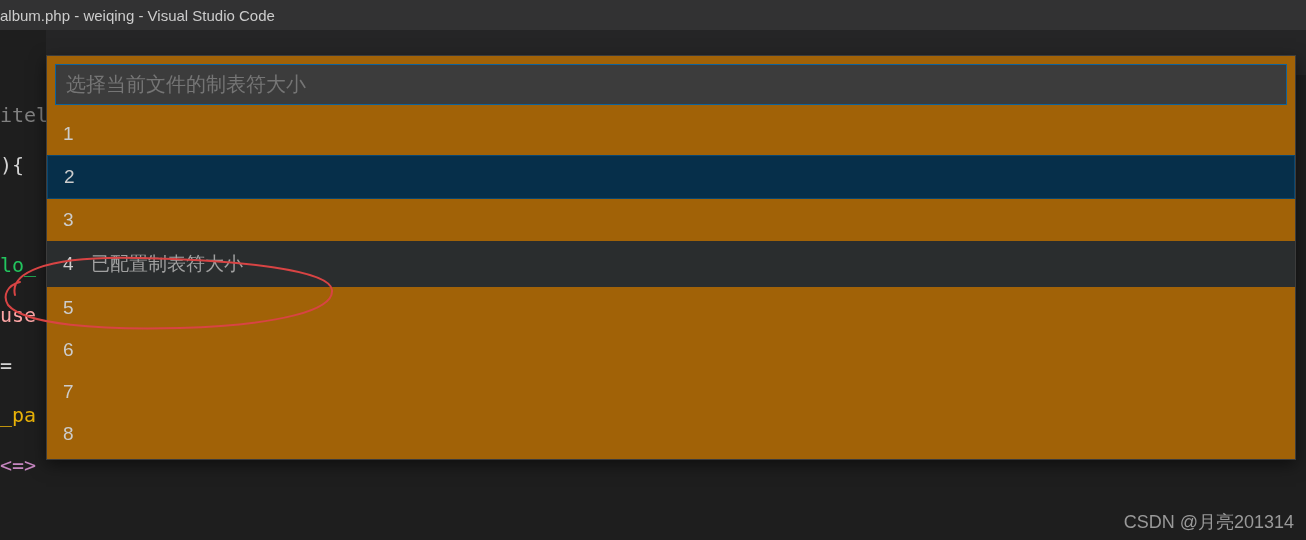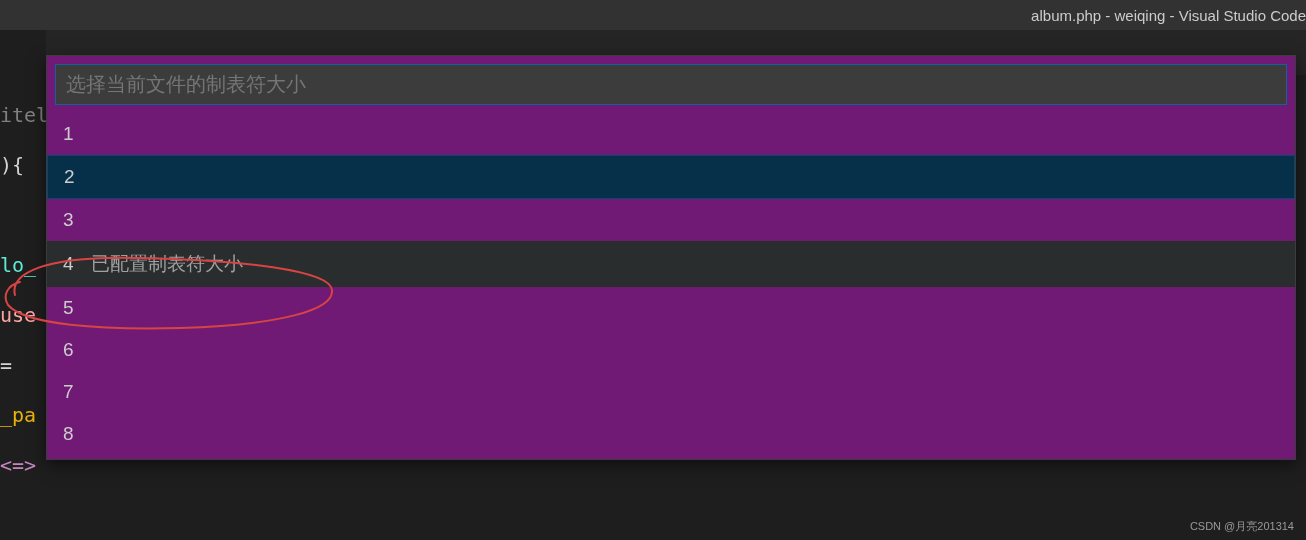--- a/index.html
+++ b/index.html
@@ -13,21 +13,21 @@
       background: #1e1e1e;
       font-family: "Segoe UI", "Microsoft YaHei", sans-serif;
       overflow: hidden;
       position: relative;
     }
     .title-bar {
       height: 30px;
       background: #323233;
       display: flex;
       align-items: center;
-      justify-content: flex-end;
+      justify-content: flex-start;
       color: #cccccc;
       font-size: 15px;
     }
     .editor-bg {
       position: absolute;
       left: 0;
       top: 30px;
       width: 46px;
       height: 510px;
       background: #1e1e1e;
@@ -37,21 +37,21 @@
       line-height: 50px;
       padding-top: 60px;
     }
     .code-frag {
       color: #d4d4d4;
       white-space: nowrap;
       padding-left: 0;
       height: 50px;
     }
     .code-frag.red { color: #fca5a5; }
-    .code-frag.yellow { color: #5eead4; }
+    .code-frag.yellow { color: #22c55e; }
     .code-frag.blue { color: #eab308; }
     .code-frag.pink { color: #c586c0; }
     .code-frag.gray { color: #808080; }
     .tab-area {
       position: absolute;
       left: 0;
       top: 30px;
       right: 0;
       height: 45px;
       background: #252526;
@@ -61,21 +61,21 @@
       left: 25px;
       top: 52px;
       color: #cccccc;
       font-size: 20px;
     }
     .quick-pick {
       position: absolute;
       left: 46px;
       top: 55px;
       right: 10px;
-      background: #701a75;
+      background: #a16207;
       box-shadow: 0 5px 15px rgba(0,0,0,0.5);
       border: 1px solid #3c3c3c;
     }
     .quick-input {
       margin: 8px;
       padding: 8px 10px;
       background: #3c3c3c;
       border: 1px solid #0e639c;
       color: #cccccc;
       font-size: 20px;
@@ -107,21 +107,21 @@
     }
     .quick-item .desc {
       color: #a0a0a0;
       font-size: 19px;
     }
     .watermark {
       position: absolute;
       right: 12px;
       bottom: 6px;
       color: #999999;
-      font-size: 11px;
+      font-size: 18px;
       font-family: sans-serif;
     }
     .annotation {
       position: absolute;
       left: 0px;
       top: 250px;
       width: 340px;
       height: 90px;
       pointer-events: none;
     }

